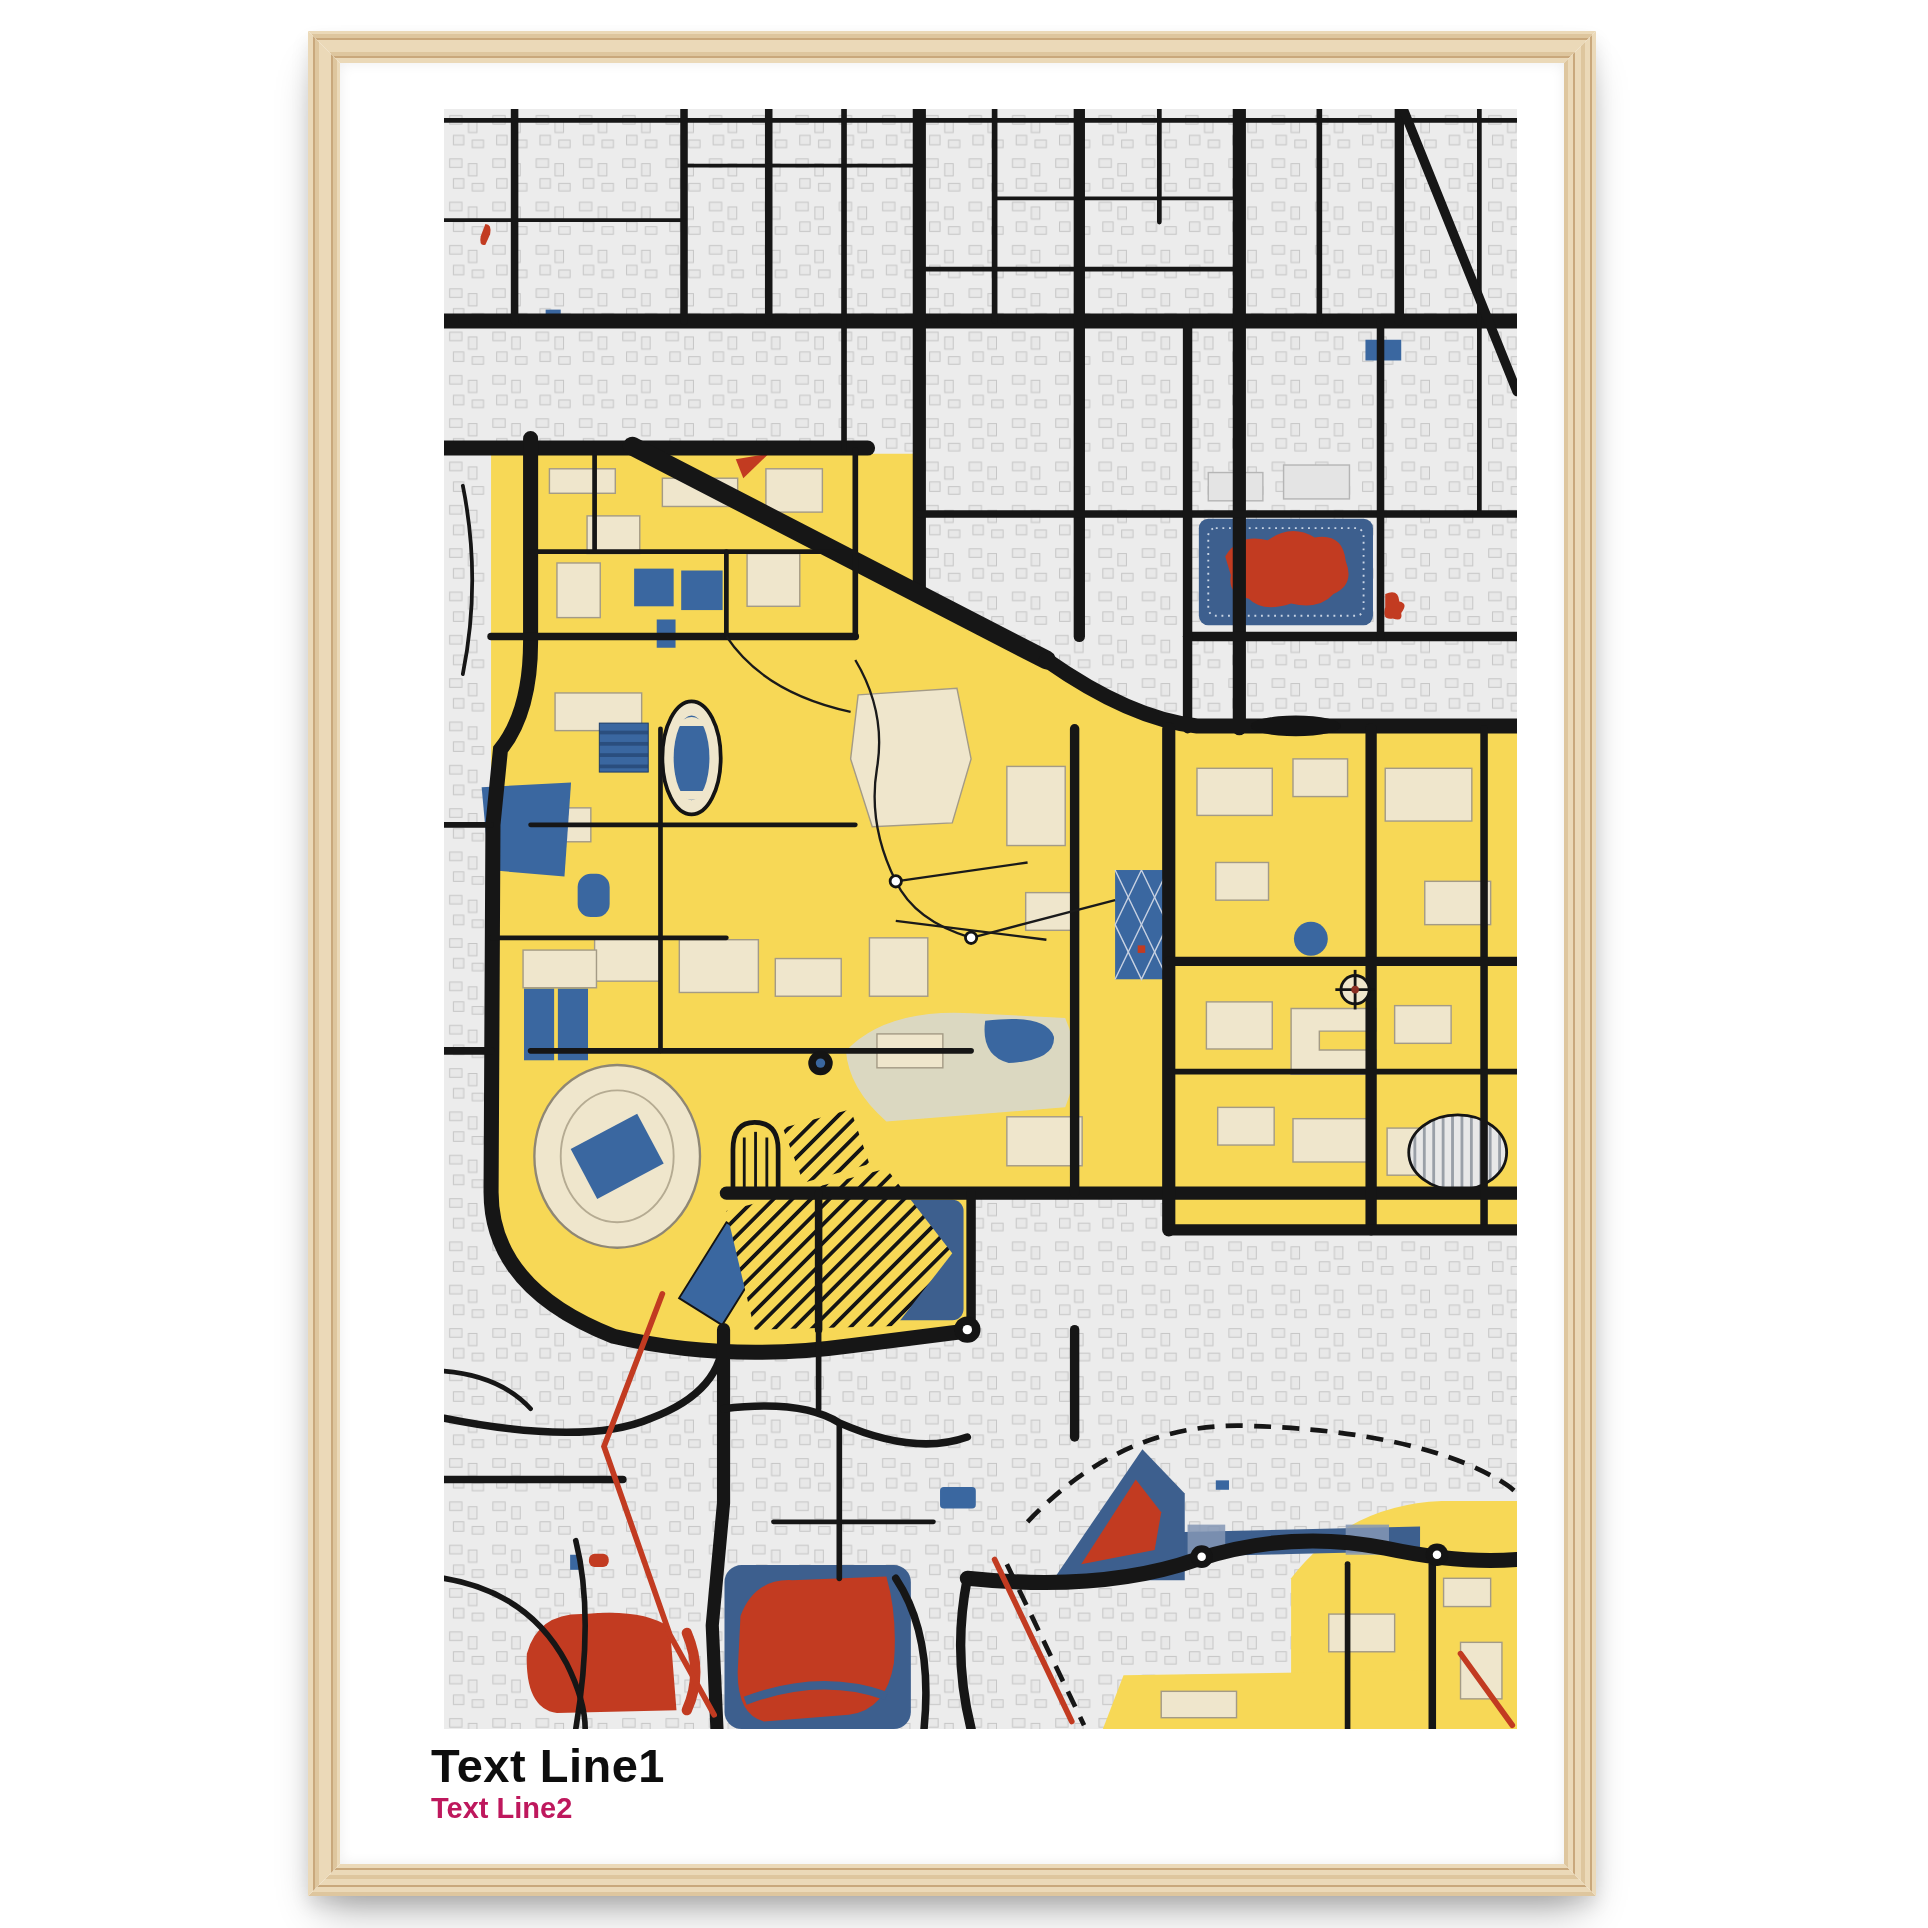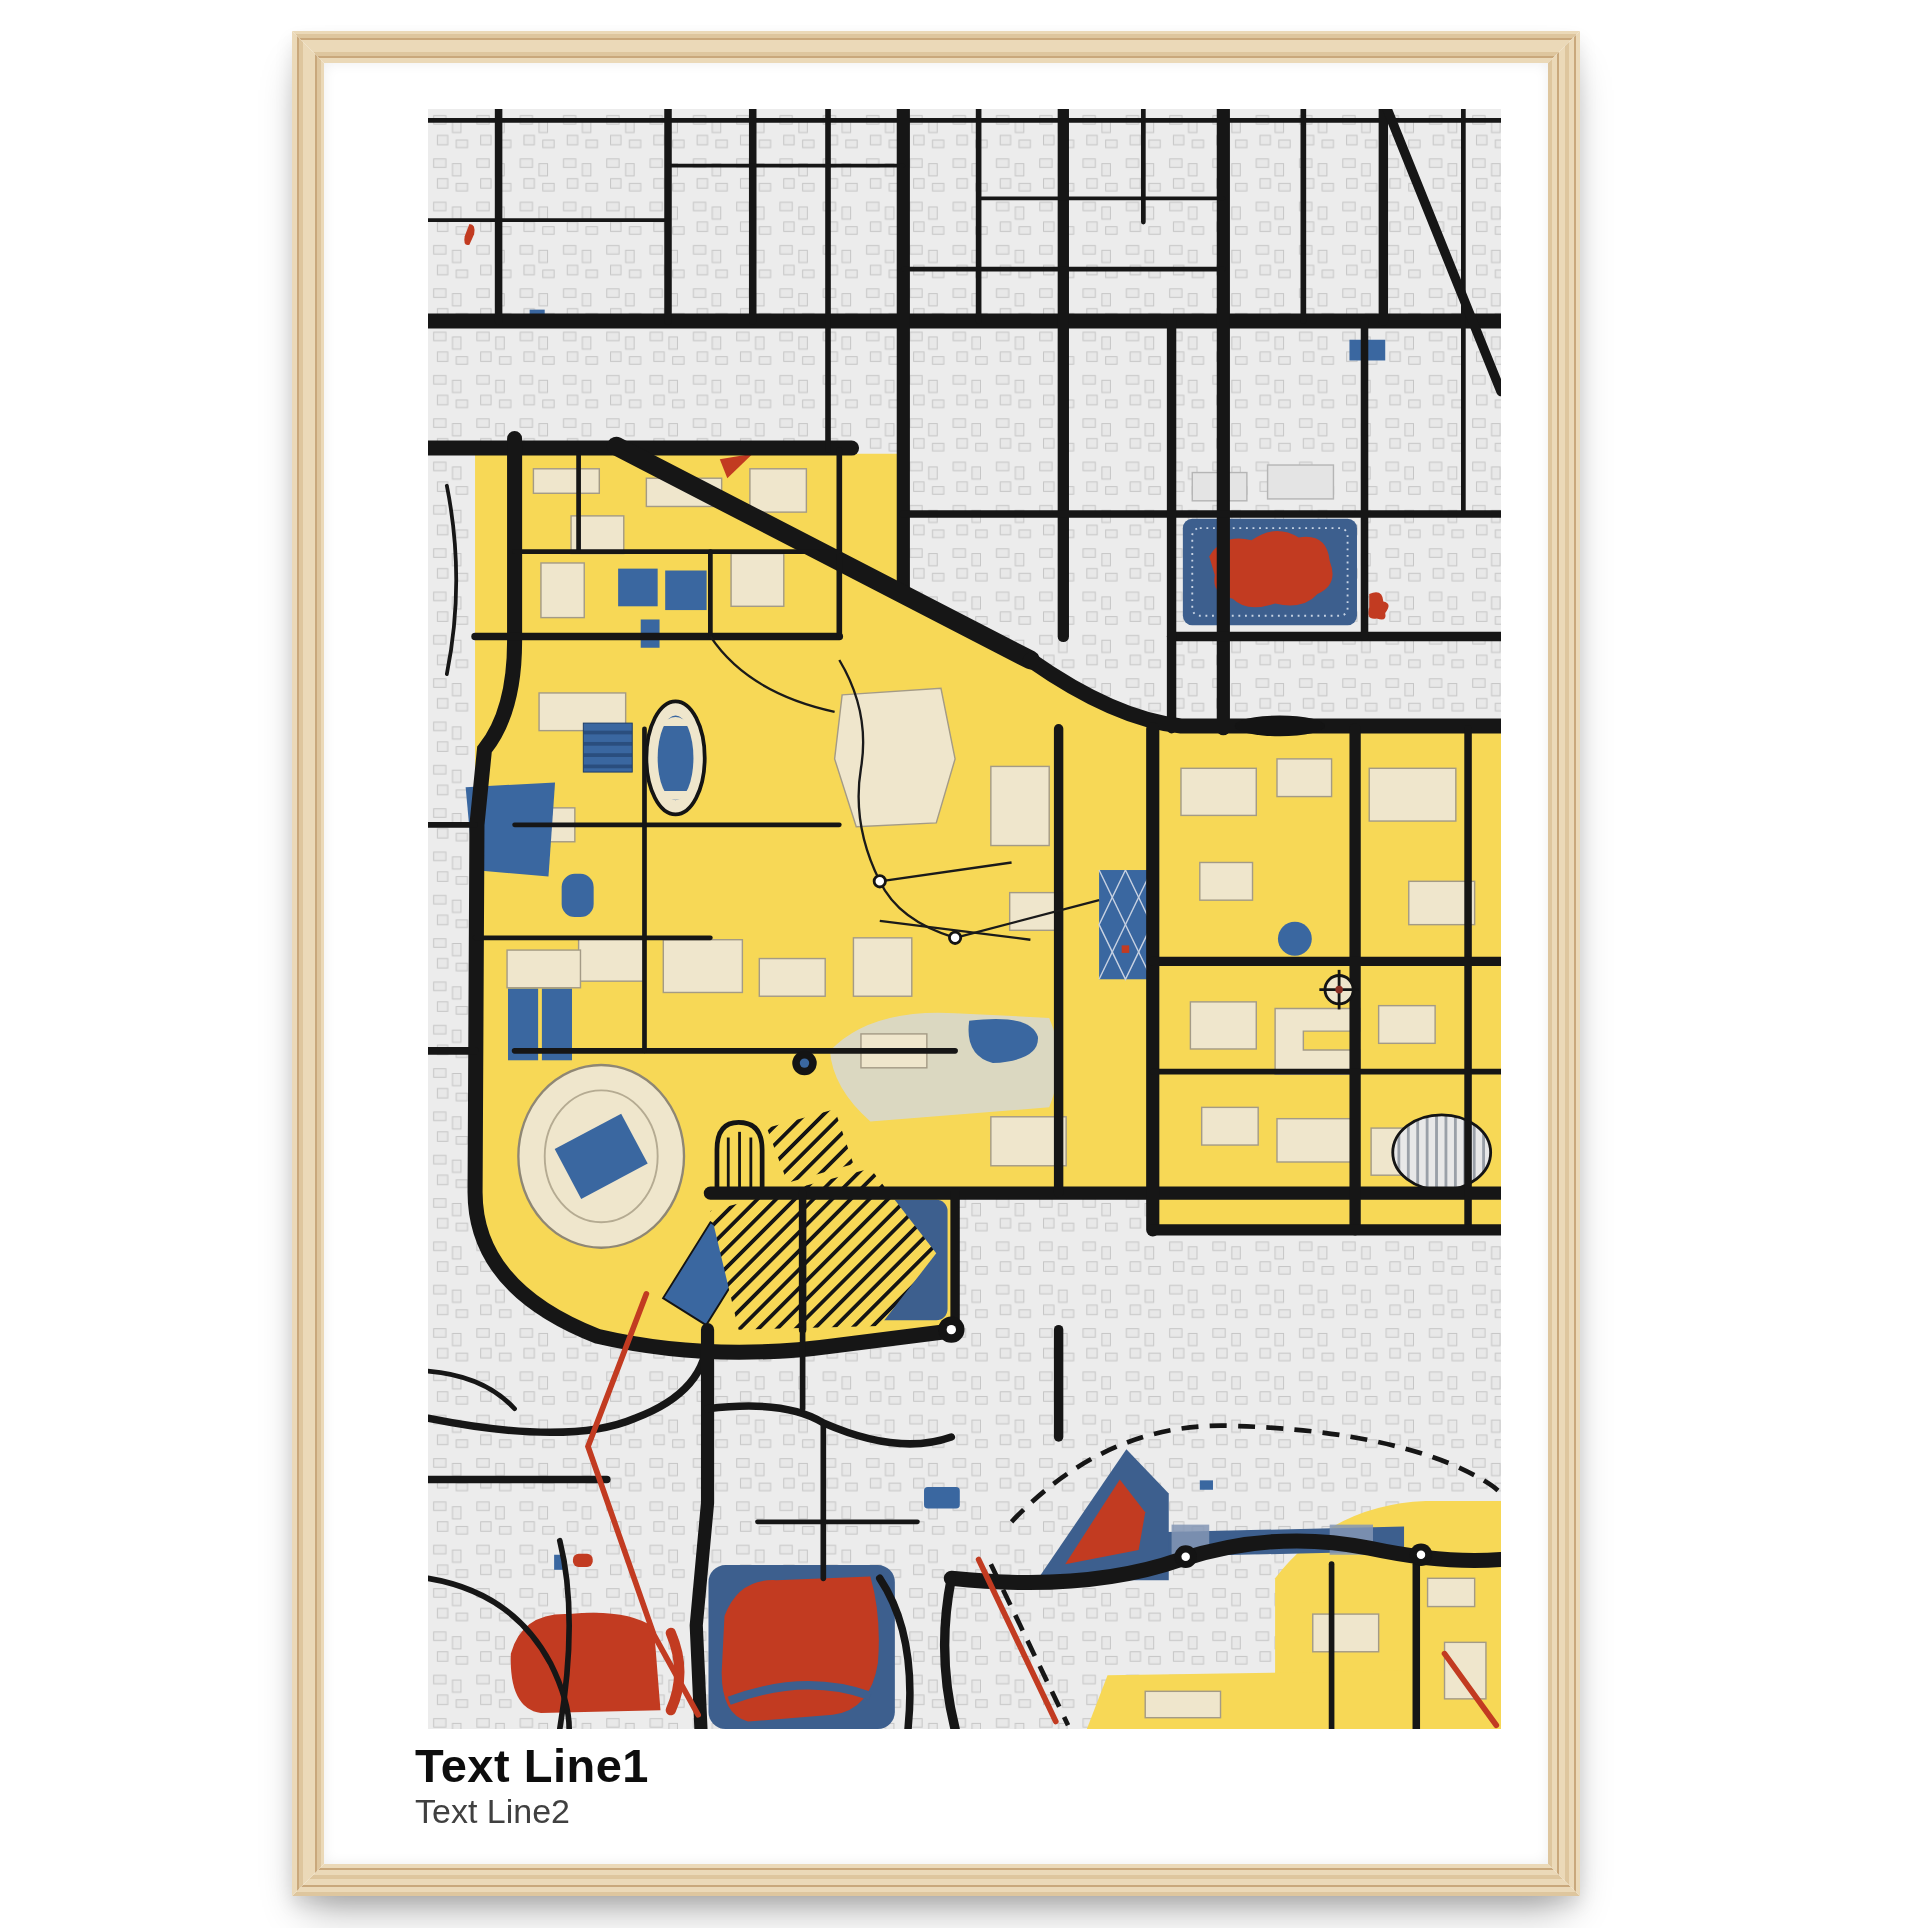--- a/index.html
+++ b/index.html
@@ -1,39 +1,39 @@
 <!DOCTYPE html>
 <html style="--frame-wood-light: #EBD9B8; --frame-wood-mid: #DEC69E; --frame-wood-dark: #C9A87C; --poster-white: #FFFFFF; --map-gray: #ECECEC; --campus-yellow: #F7D856; --water-blue: #3A67A0; --lake-blue: #3D5F8E; --accent-red: #C23B21; --building-beige: #EFE6CC; --road-black: #161616;font-size:15px"><head>
 <meta charset="utf-8">
 <style>
   html,body{margin:0;padding:0;background:#ffffff;}
   .scene{position:relative;width:1928px;height:1928px;background:#ffffff;overflow:hidden;
          font-family:"Liberation Sans", sans-serif;}
-  .frame{position:absolute;left:292px;top:31px;width:1288px;height:1865px;
+  .frame{position:absolute;left:308px;top:31px;width:1288px;height:1865px;
          box-shadow:0 24.5px 41px -13px rgba(0,0,0,.33), 0 9.4px 17px rgba(0,0,0,.10);}
   .fpiece{position:absolute;}
   .f-top{left:0;top:0;width:100%;height:32px;
     background:repeating-linear-gradient(0deg,var(--frame-wood-light) 0 4.7px,var(--frame-wood-dark) 4.7px 6.6px,var(--frame-wood-mid) 6.6px 11.3px,var(--frame-wood-light) 11.3px 18px);
     clip-path:polygon(0 0,100% 0,calc(100% - 32px) 100%,32px 100%);}
   .f-bottom{left:0;bottom:0;width:100%;height:32px;
     background:repeating-linear-gradient(0deg,var(--frame-wood-mid) 0 3.8px,var(--frame-wood-light) 3.8px 9.4px,var(--frame-wood-dark) 9.4px 11.3px,var(--frame-wood-light) 11.3px 17px);
     clip-path:polygon(32px 0,calc(100% - 32px) 0,100% 100%,0 100%);}
   .f-left{left:0;top:0;width:32px;height:100%;
     background:repeating-linear-gradient(90deg,var(--frame-wood-light) 0 4.7px,var(--frame-wood-dark) 4.7px 6.6px,var(--frame-wood-mid) 6.6px 11.3px,var(--frame-wood-light) 11.3px 18px);
     clip-path:polygon(0 0,100% 32px,100% calc(100% - 32px),0 100%);}
   .f-right{right:0;top:0;width:32px;height:100%;
     background:repeating-linear-gradient(90deg,var(--frame-wood-mid) 0 3.8px,var(--frame-wood-light) 3.8px 9.4px,var(--frame-wood-dark) 9.4px 11.3px,var(--frame-wood-light) 11.3px 17px);
     clip-path:polygon(100% 0,100% 100%,0 calc(100% - 32px),0 32px);}
   .poster{position:absolute;left:32px;top:32px;right:32px;bottom:32px;background:var(--poster-white);
           box-shadow:inset 0 0 13px rgba(0,0,0,.07);}
   .map{position:absolute;left:104px;top:46px;width:1073px;height:1620px;}
   .map svg{display:block;width:100%;height:100%;}
   .caption{position:absolute;left:91px;top:1678px;}
   .cap1{font-size:47px;font-weight:bold;color:#0d0d0d;letter-spacing:0.5px;line-height:1.08;}
-  .cap2{font-size:34px;font-weight:normal;color:#404040;line-height:1.15;}
+  .cap2{font-size:29px;font-weight:bold;color:#be185d;line-height:1.15;}
 
   
   .bgp{fill:var(--map-gray);}
   .yl{fill:var(--campus-yellow);}
   .bl{fill:var(--water-blue);}
   .rd{fill:var(--accent-red);}
   .bz{fill:var(--building-beige);stroke:#a49b86;stroke-width:1.5;}
   .gz{fill:#e4e4e4;stroke:#b5b5b5;stroke-width:1.5;}
   .rb{stroke:var(--road-black);fill:none;stroke-linecap:round;} .w4{stroke-width:4;} .w5{stroke-width:5;} .w6{stroke-width:6;}
   .w8{stroke-width:8;} .w10{stroke-width:10;} .w12{stroke-width:12;} .w14{stroke-width:14;}

